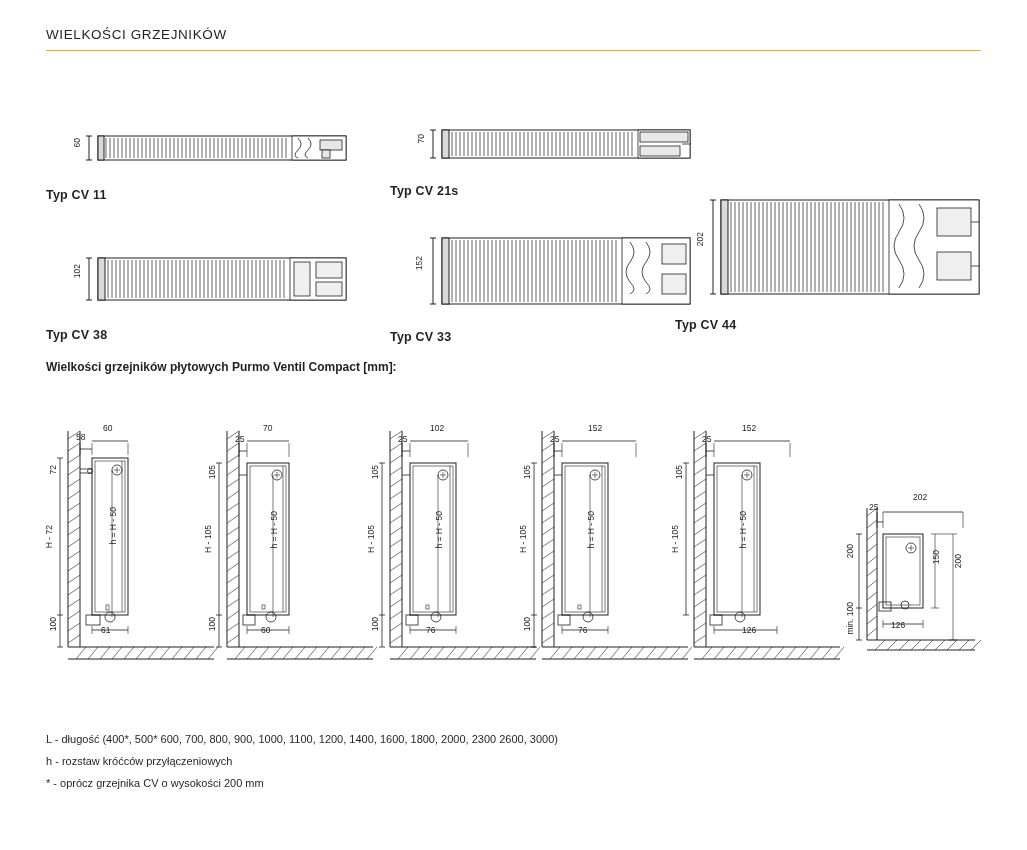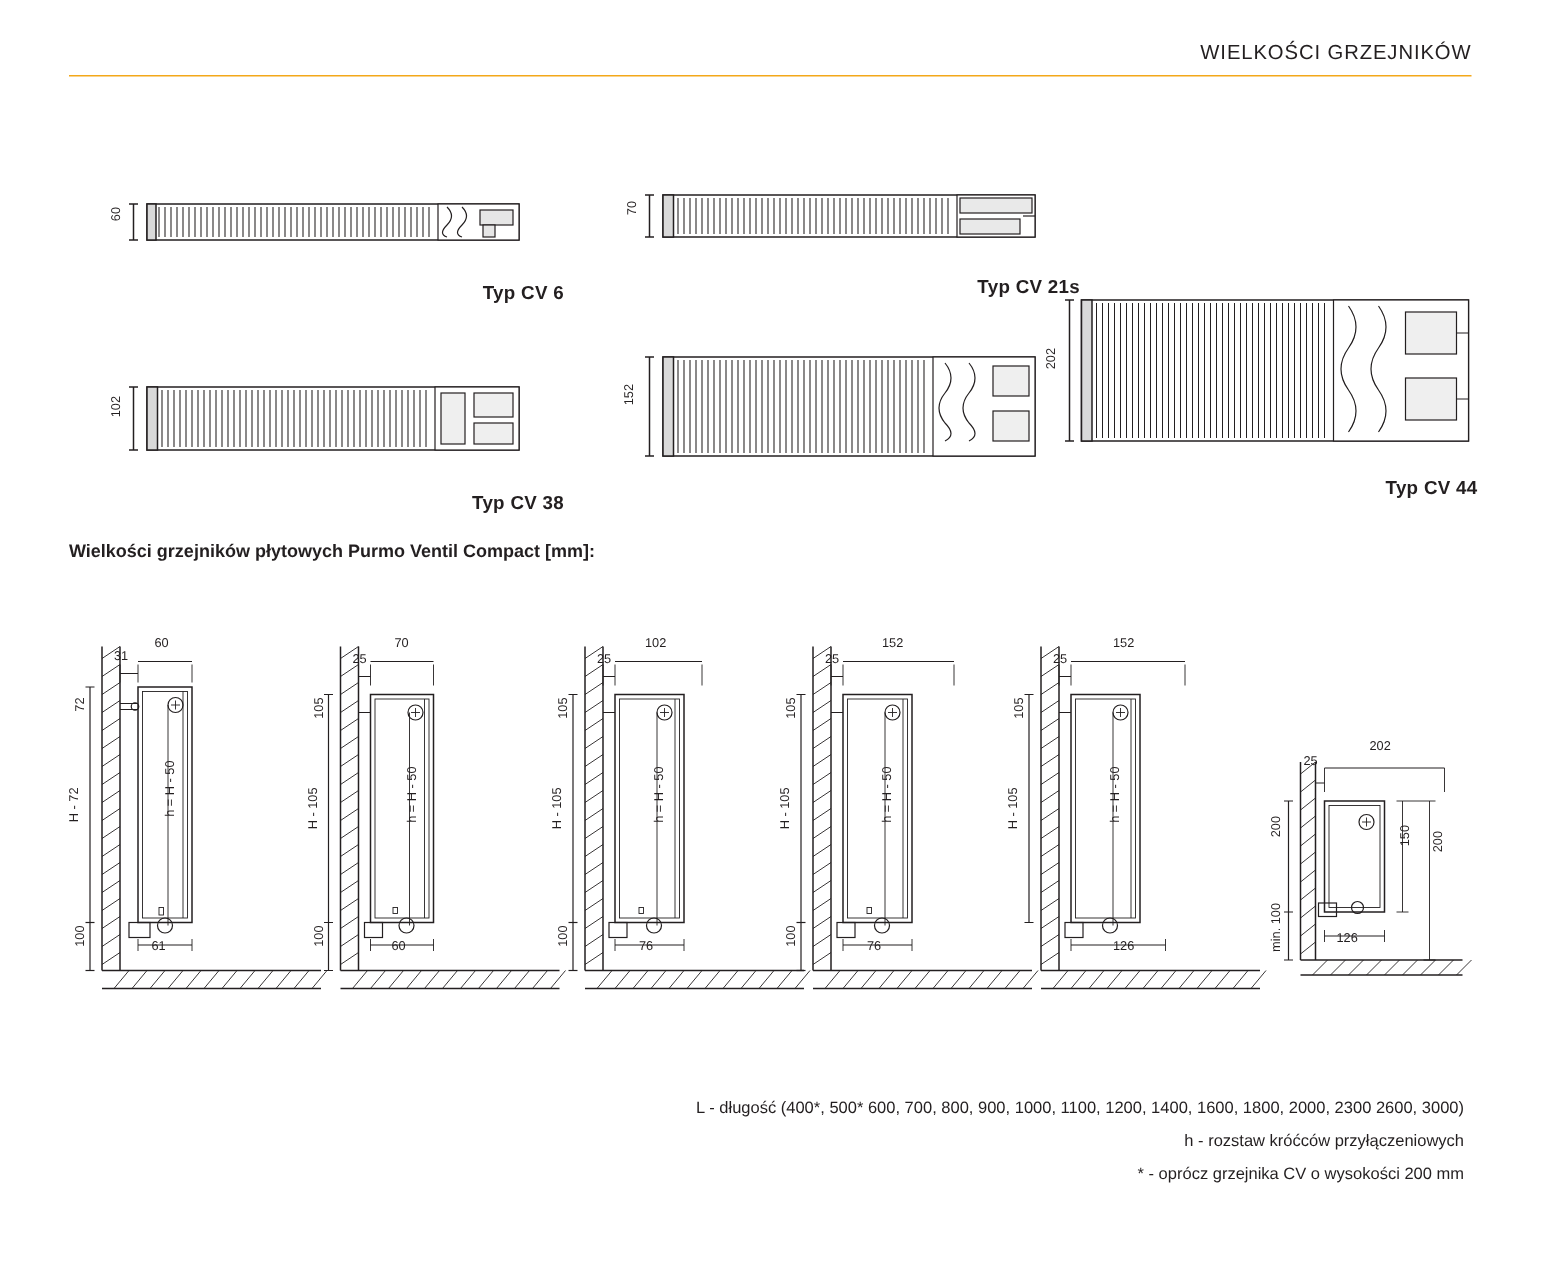--- a/index.html
+++ b/index.html
@@ -12,21 +12,20 @@
     height: 850px;
     font-family: "Liberation Sans", sans-serif;
     color: #231f20;
     position: relative;
     overflow: hidden;
   }
   .page {
     position: relative;
     width: 844px;
     height: 850px;
-    text-align: right;
   }
 
   
   .header {
     position: absolute;
     left: 46px;
     top: 27px;
     width: 935px;
   }
   .header-title {
@@ -107,21 +106,21 @@
 
       <g stroke="#231f20" stroke-width="0.8" fill="none">
         <rect x="246" y="16" width="54" height="24" fill="#ffffff"></rect>
         <path d="M252 18 q6 6 0 12 q-6 6 0 8"></path>
         <path d="M262 18 q6 6 0 12 q-6 6 0 8"></path>
         <rect x="274" y="20" width="22" height="10" fill="#e6e6e6"></rect>
         <rect x="276" y="30" width="8" height="8" fill="#e6e6e6"></rect>
       </g>
     </svg>
     <div class="small-label vert" style="position:absolute; left:26px; top:18px;">60</div>
-    <div class="type-label">Typ CV 6</div>
+    <div class="type-label">Typ CV 11</div>
   </div>
 
   <div class="type-block" style="left:390px; top:116px; width:330px;">
     <svg width="330" height="60" viewBox="0 0 330 60">
       <line x1="43" y1="14" x2="43" y2="42" stroke="#231f20" stroke-width="1"></line>
       <line x1="40" y1="14" x2="46" y2="14" stroke="#231f20" stroke-width="1"></line>
       <line x1="40" y1="42" x2="46" y2="42" stroke="#231f20" stroke-width="1"></line>
       <rect x="52" y="14" width="248" height="28" fill="none" stroke="#231f20" stroke-width="1"></rect>
       <rect x="52" y="14" width="7" height="28" fill="#d9d9d9" stroke="#231f20" stroke-width="1"></rect>
       <g stroke="#231f20" stroke-width="0.7">
@@ -171,20 +170,21 @@
       </g>
       <g stroke="#231f20" stroke-width="0.8" fill="none">
         <rect x="232" y="6" width="68" height="66" fill="#ffffff"></rect>
         <path d="M240 10 q8 10 0 20 q-8 10 0 20 q8 8 0 12"></path>
         <path d="M256 10 q8 10 0 20 q-8 10 0 20 q8 8 0 12"></path>
         <rect x="272" y="12" width="24" height="20" fill="#efefef"></rect>
         <rect x="272" y="42" width="24" height="20" fill="#efefef"></rect>
       </g>
     </svg>
     <div class="small-label vert" style="position:absolute; left:24px; top:24px;">152</div>
+    <div class="type-label">Typ CV 33</div>
   </div>
 
   <div class="type-block" style="left:675px; top:196px; width:310px;">
     <svg width="310" height="112" viewBox="0 0 310 112">
       <line x1="38" y1="4" x2="38" y2="98" stroke="#231f20" stroke-width="1"></line>
       <line x1="35" y1="4" x2="41" y2="4" stroke="#231f20" stroke-width="1"></line>
       <line x1="35" y1="98" x2="41" y2="98" stroke="#231f20" stroke-width="1"></line>
       <rect x="46" y="4" width="258" height="94" fill="none" stroke="#231f20" stroke-width="1"></rect>
       <rect x="46" y="4" width="7" height="94" fill="#d9d9d9" stroke="#231f20" stroke-width="1"></rect>
       <g stroke="#231f20" stroke-width="0.7">
@@ -245,21 +245,21 @@
       <line x1="14" y1="190" x2="14" y2="222" stroke="#231f20" stroke-width="0.8"></line>
       <line x1="11" y1="222" x2="17" y2="222" stroke="#231f20" stroke-width="0.8"></line>
 
       <line x1="66" y1="45" x2="66" y2="192" stroke="#231f20" stroke-width="0.6"></line>
       <line x1="76" y1="36" x2="76" y2="187" stroke="#231f20" stroke-width="0.6"></line>
 
       <line x1="46" y1="205" x2="82" y2="205" stroke="#231f20" stroke-width="0.8"></line>
       <line x1="46" y1="201" x2="46" y2="209" stroke="#231f20" stroke-width="0.6"></line>
       <line x1="82" y1="201" x2="82" y2="209" stroke="#231f20" stroke-width="0.6"></line>
     </svg>
-    <div class="small-label" style="position:absolute; left:30px; top:7px;">31</div>
+    <div class="small-label" style="position:absolute; left:30px; top:7px;">58</div>
     <div class="small-label" style="position:absolute; left:57px; top:-2px;">60</div>
     <div class="small-label vert" style="position:absolute; left:2px; top:40px;">72</div>
     <div class="small-label vert" style="position:absolute; left:-2px; top:100px;">H - 72</div>
     <div class="small-label vert" style="position:absolute; left:2px; top:192px;">100</div>
     <div class="small-label vert" style="position:absolute; left:62px; top:82px;">h = H - 50</div>
     <div class="small-label" style="position:absolute; left:55px; top:200px;">61</div>
   </div>
 
   <div class="type-block" style="left:205px; top:425px;">
     <svg width="175" height="245" viewBox="0 0 175 245">

